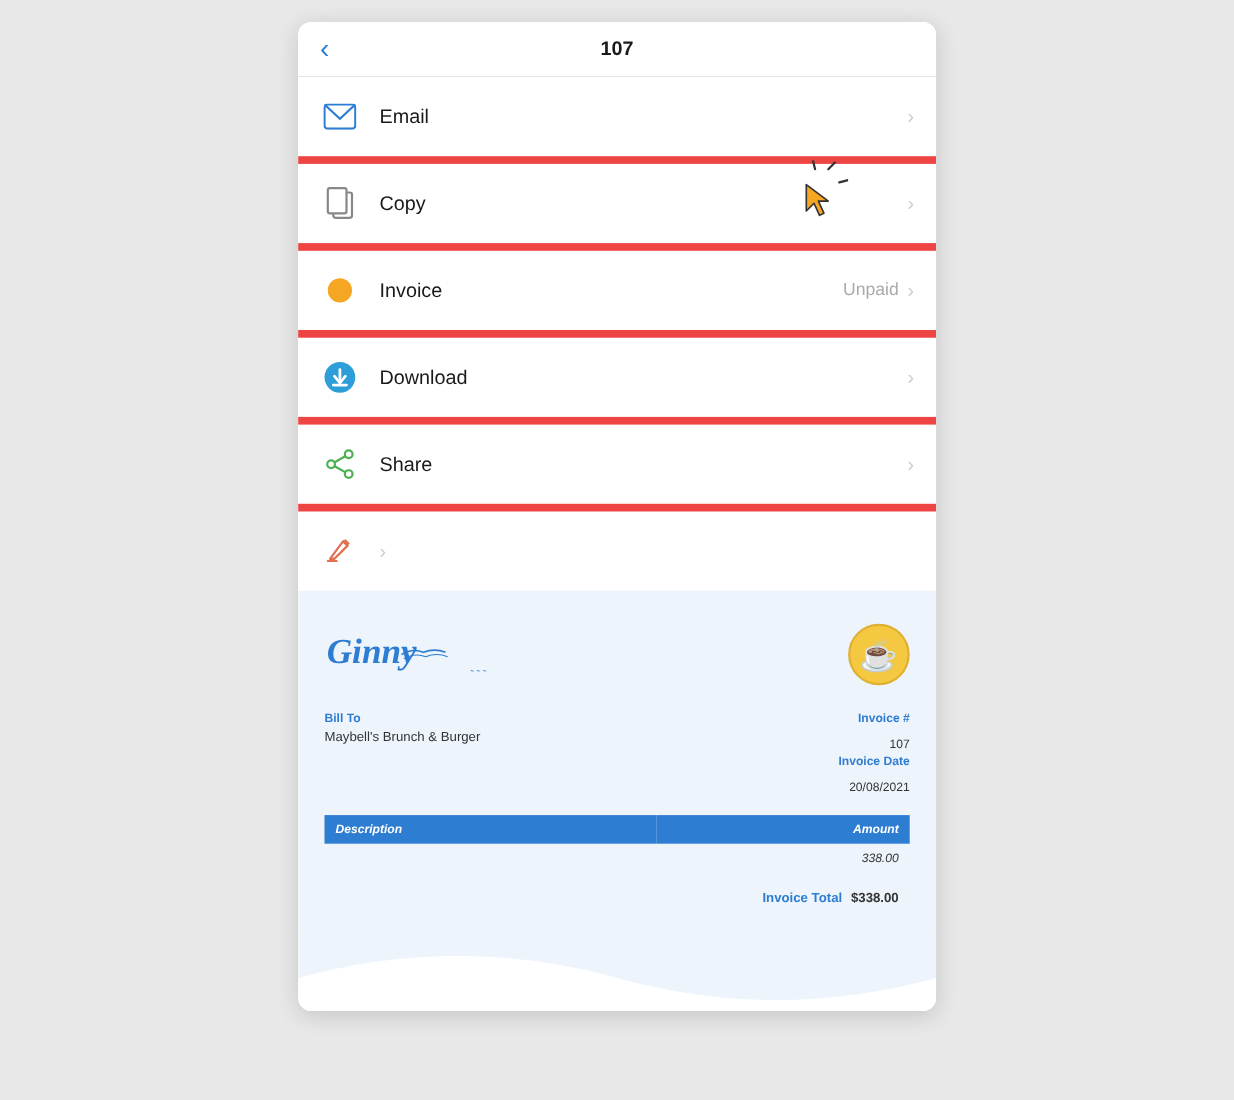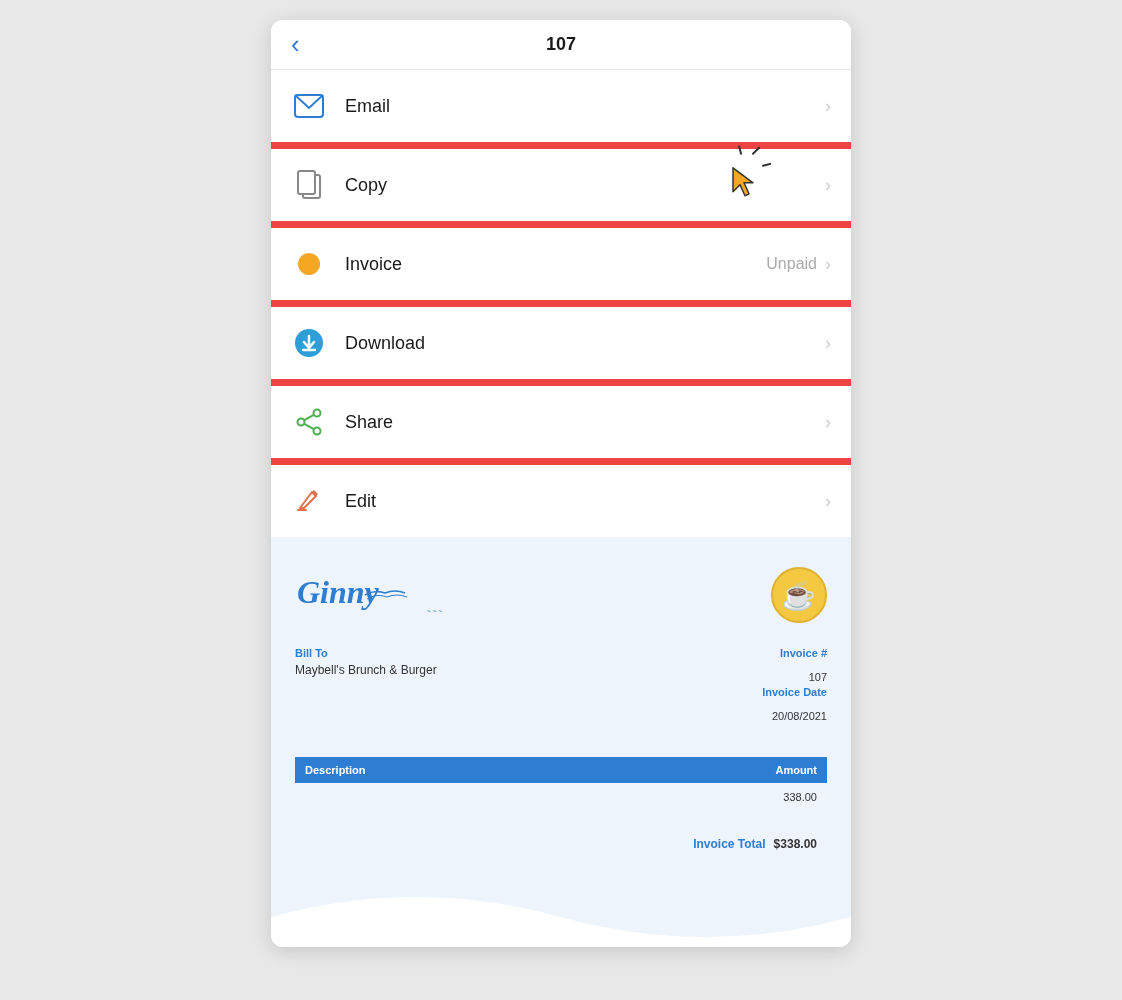--- a/index.html
+++ b/index.html
@@ -125,21 +125,21 @@
       border-radius: 50%;
       display: flex;
       align-items: center;
       justify-content: center;
       font-size: 28px;
       border: 2px solid #e0b030;
     }
     .invoice-info-row {
       display: flex;
       justify-content: space-between;
-      margin-bottom: 32px;
+      margin-bottom: 16px;
     }
     .bill-to-section { flex: 1; }
     .bill-to-label {
       font-size: 11px;
       color: #2d7dd2;
       font-weight: 600;
       margin-bottom: 4px;
     }
     .bill-to-name {
       font-size: 12px;
@@ -159,21 +159,22 @@
       font-weight: 600;
     }
     .meta-value {
       font-size: 11px;
       color: #333;
     }
     
     .invoice-table {
       width: 100%;
       border-collapse: collapse;
-      margin-bottom: 20px;
+      margin-bottom: 8px;
+      font-style: italic;
     }
     .invoice-table thead tr {
       background: #2d7dd2;
     }
     .invoice-table thead th {
       color: #fff;
       font-size: 11px;
       padding: 7px 10px;
       text-align: left;
       font-weight: 600;
@@ -312,21 +313,20 @@
     <div class="menu-item">
       <div class="menu-icon">
         <svg width="26" height="26" viewBox="0 0 26 26">
           <path d="M4 20 L8 20 L20 8 L16 4 Z" fill="none" stroke="#e07050" stroke-width="2" stroke-linejoin="round"></path>
           <path d="M16 4 L20 8" stroke="#e07050" stroke-width="2"></path>
           <line x1="4" y1="20" x2="8" y2="20" stroke="#e07050" stroke-width="2"></line>
           <path d="M18 2 L22 6 L20 8 L16 4 Z" fill="#e07050"></path>
           <line x1="2" y1="22" x2="10" y2="22" stroke="#e07050" stroke-width="2" stroke-linecap="round"></line>
         </svg>
       </div>
-      <span class="menu-label">Edit</span>
       <span class="chevron">›</span>
     </div>
   </div>
 
   <div class="invoice-preview">
     <div class="invoice-header-row">
       <div class="ginny-logo">
         <svg width="120" height="45" viewBox="0 0 120 45">
           <text x="2" y="36" font-family="Georgia, serif" font-style="italic" font-size="32" font-weight="700" fill="#2d7dd2">Ginny</text>
           <path d="M70,28 Q80,22 90,26 Q100,22 110,26" fill="none" stroke="#2d7dd2" stroke-width="1.5"></path>

